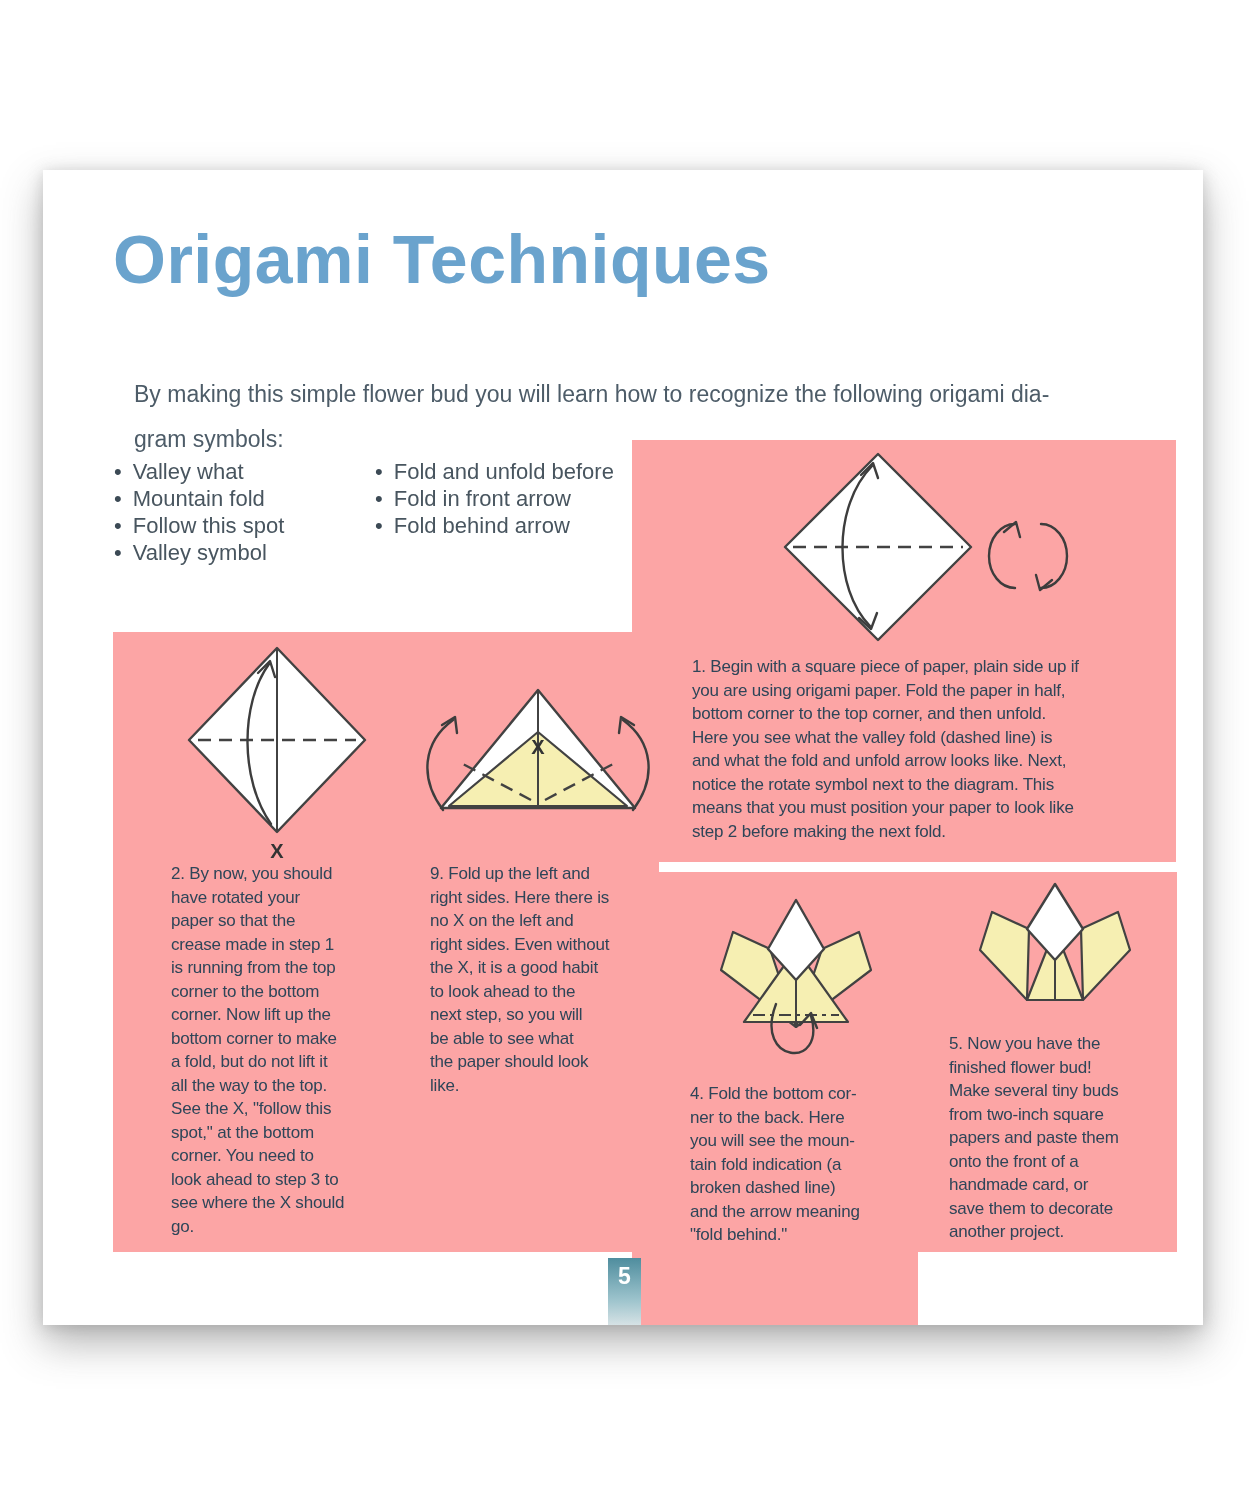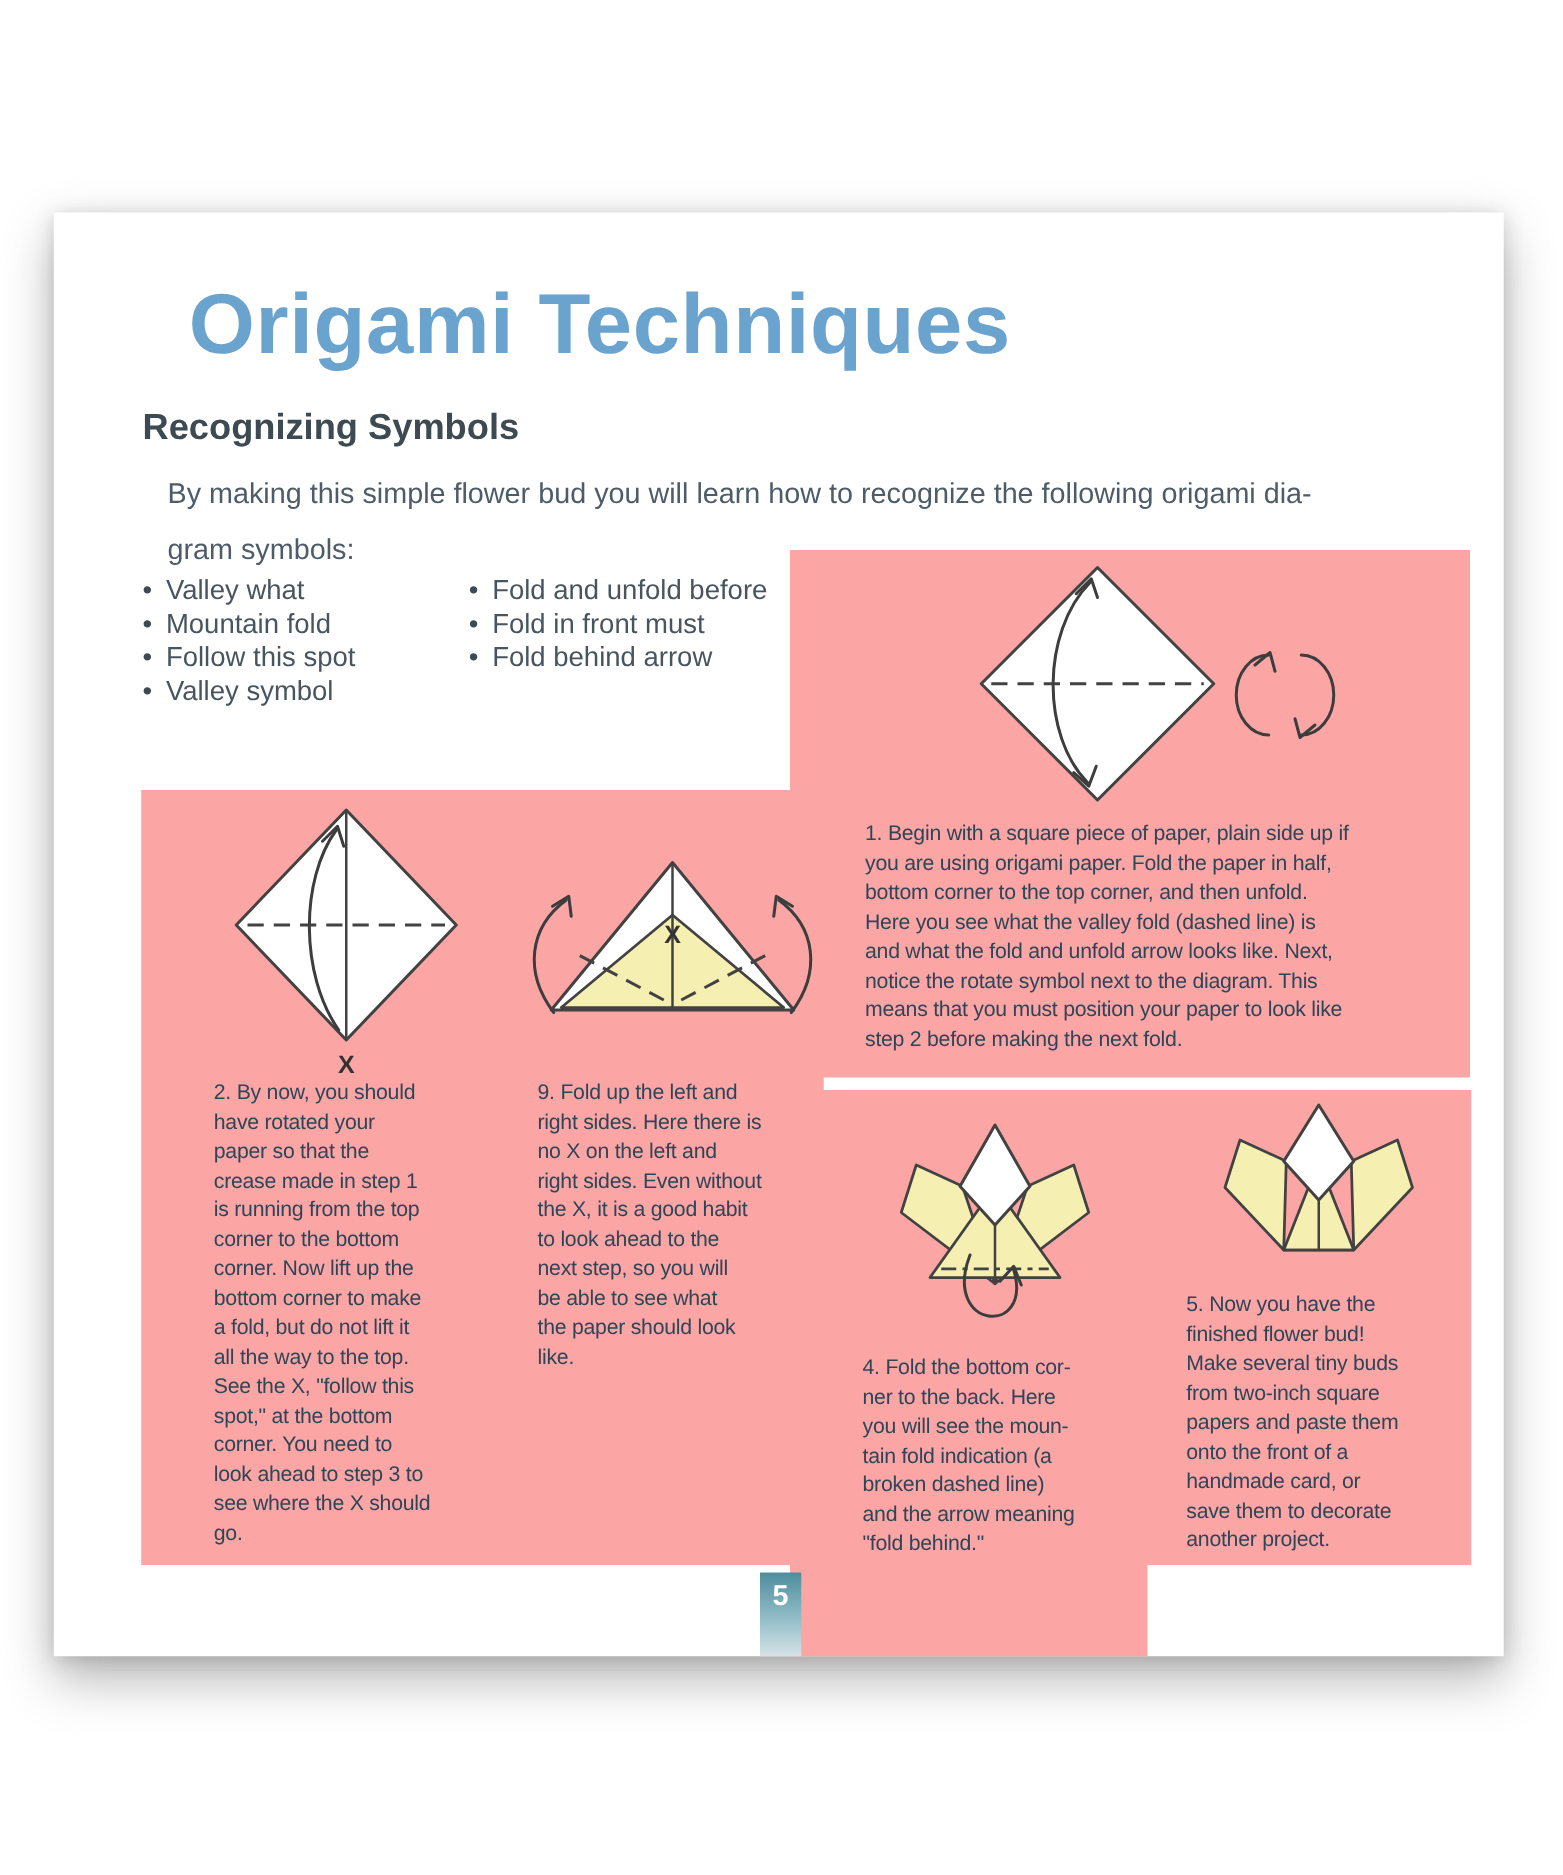--- a/index.html
+++ b/index.html
@@ -1,21 +1,21 @@
 <!DOCTYPE html>
 <html><head>
 <meta charset="utf-8">
 <style>
   html,body{margin:0;padding:0;background:#ffffff;}
   #canvas{position:relative;width:1250px;height:1500px;background:#ffffff;overflow:hidden;
           font-family:"Liberation Sans", sans-serif;}
   #book-page{position:absolute;left:43px;top:170px;width:1160px;height:1155px;background:#ffffff;
              box-shadow:0 18px 38px rgba(90,90,90,.45), 0 2px 14px rgba(120,120,120,.30);}
   .page-title{position:absolute;left:70px;top:50px;font-size:68px;font-weight:700;
-              letter-spacing:.5px;color:#6aa3cd;margin-left:38px;}
+              letter-spacing:.5px;color:#6aa3cd;}
   .section-heading{position:absolute;left:71px;top:156px;font-size:29px;font-weight:700;color:#3d4a52;}
   .intro{position:absolute;left:71px;top:202px;width:1080px;font-size:23px;line-height:45px;
          color:#4d5c68;white-space:pre-line;margin-left:20px;}
   .bullets{position:absolute;top:288px;font-size:22px;line-height:27px;color:#48555f;}
   .bullets.col1{left:71px;}
   .bullets.col2{left:332px;}
   .bullet-row{display:flex;align-items:baseline;}
   .dot{margin-right:11px;font-size:22px;color:#3c4a55;}
   .panel{position:absolute;background:#fca5a5;padding-left:41px;}
   .panel svg{display:block;}
@@ -38,21 +38,20 @@
   .mdash{stroke:#424242;stroke-width:2.2;fill:none;stroke-dasharray:12 5 4 5;}
   .xlabel{font-family:"Liberation Sans", sans-serif;font-size:20px;font-weight:700;fill:#333333;}
 </style>
 </head>
 <body>
 
 <div id="canvas">
   <div id="book-page">
 
     <div class="page-title">Origami Techniques</div>
-    <div class="section-heading">Recognizing Symbols</div>
     <div class="intro">By making this simple flower bud you will learn how to recognize the following origami dia-
 gram symbols:</div>
 
     <div class="bullets col1">
       <div class="bullet-row">
         <span class="dot">•</span>
         <span>Valley what</span>
       </div>
       <div class="bullet-row">
         <span class="dot">•</span>
@@ -68,21 +67,21 @@
       </div>
     </div>
 
     <div class="bullets col2">
       <div class="bullet-row">
         <span class="dot">•</span>
         <span>Fold and unfold before</span>
       </div>
       <div class="bullet-row">
         <span class="dot">•</span>
-        <span>Fold in front must</span>
+        <span>Fold in front arrow</span>
       </div>
       <div class="bullet-row">
         <span class="dot">•</span>
         <span>Fold behind arrow</span>
       </div>
     </div>
 
     <div class="panel panel1">
       <svg width="503" height="215" viewBox="0 0 503 215">
         <polygon class="shape" points="205,14 298,107 205,200 112,107"></polygon>

